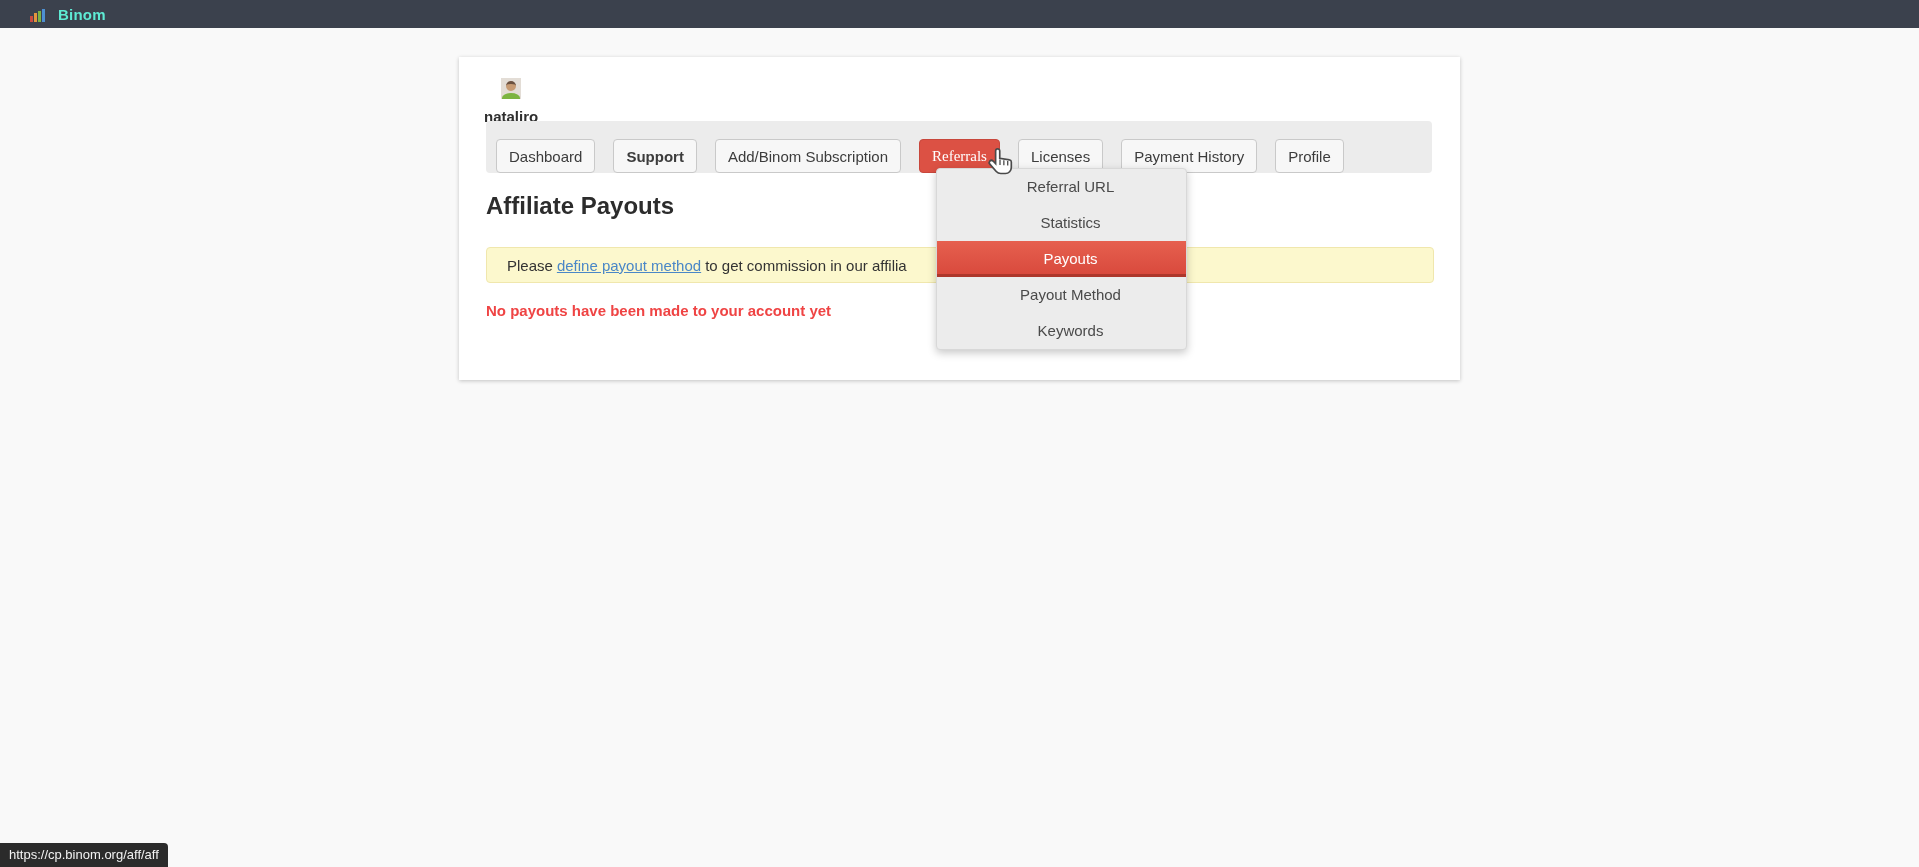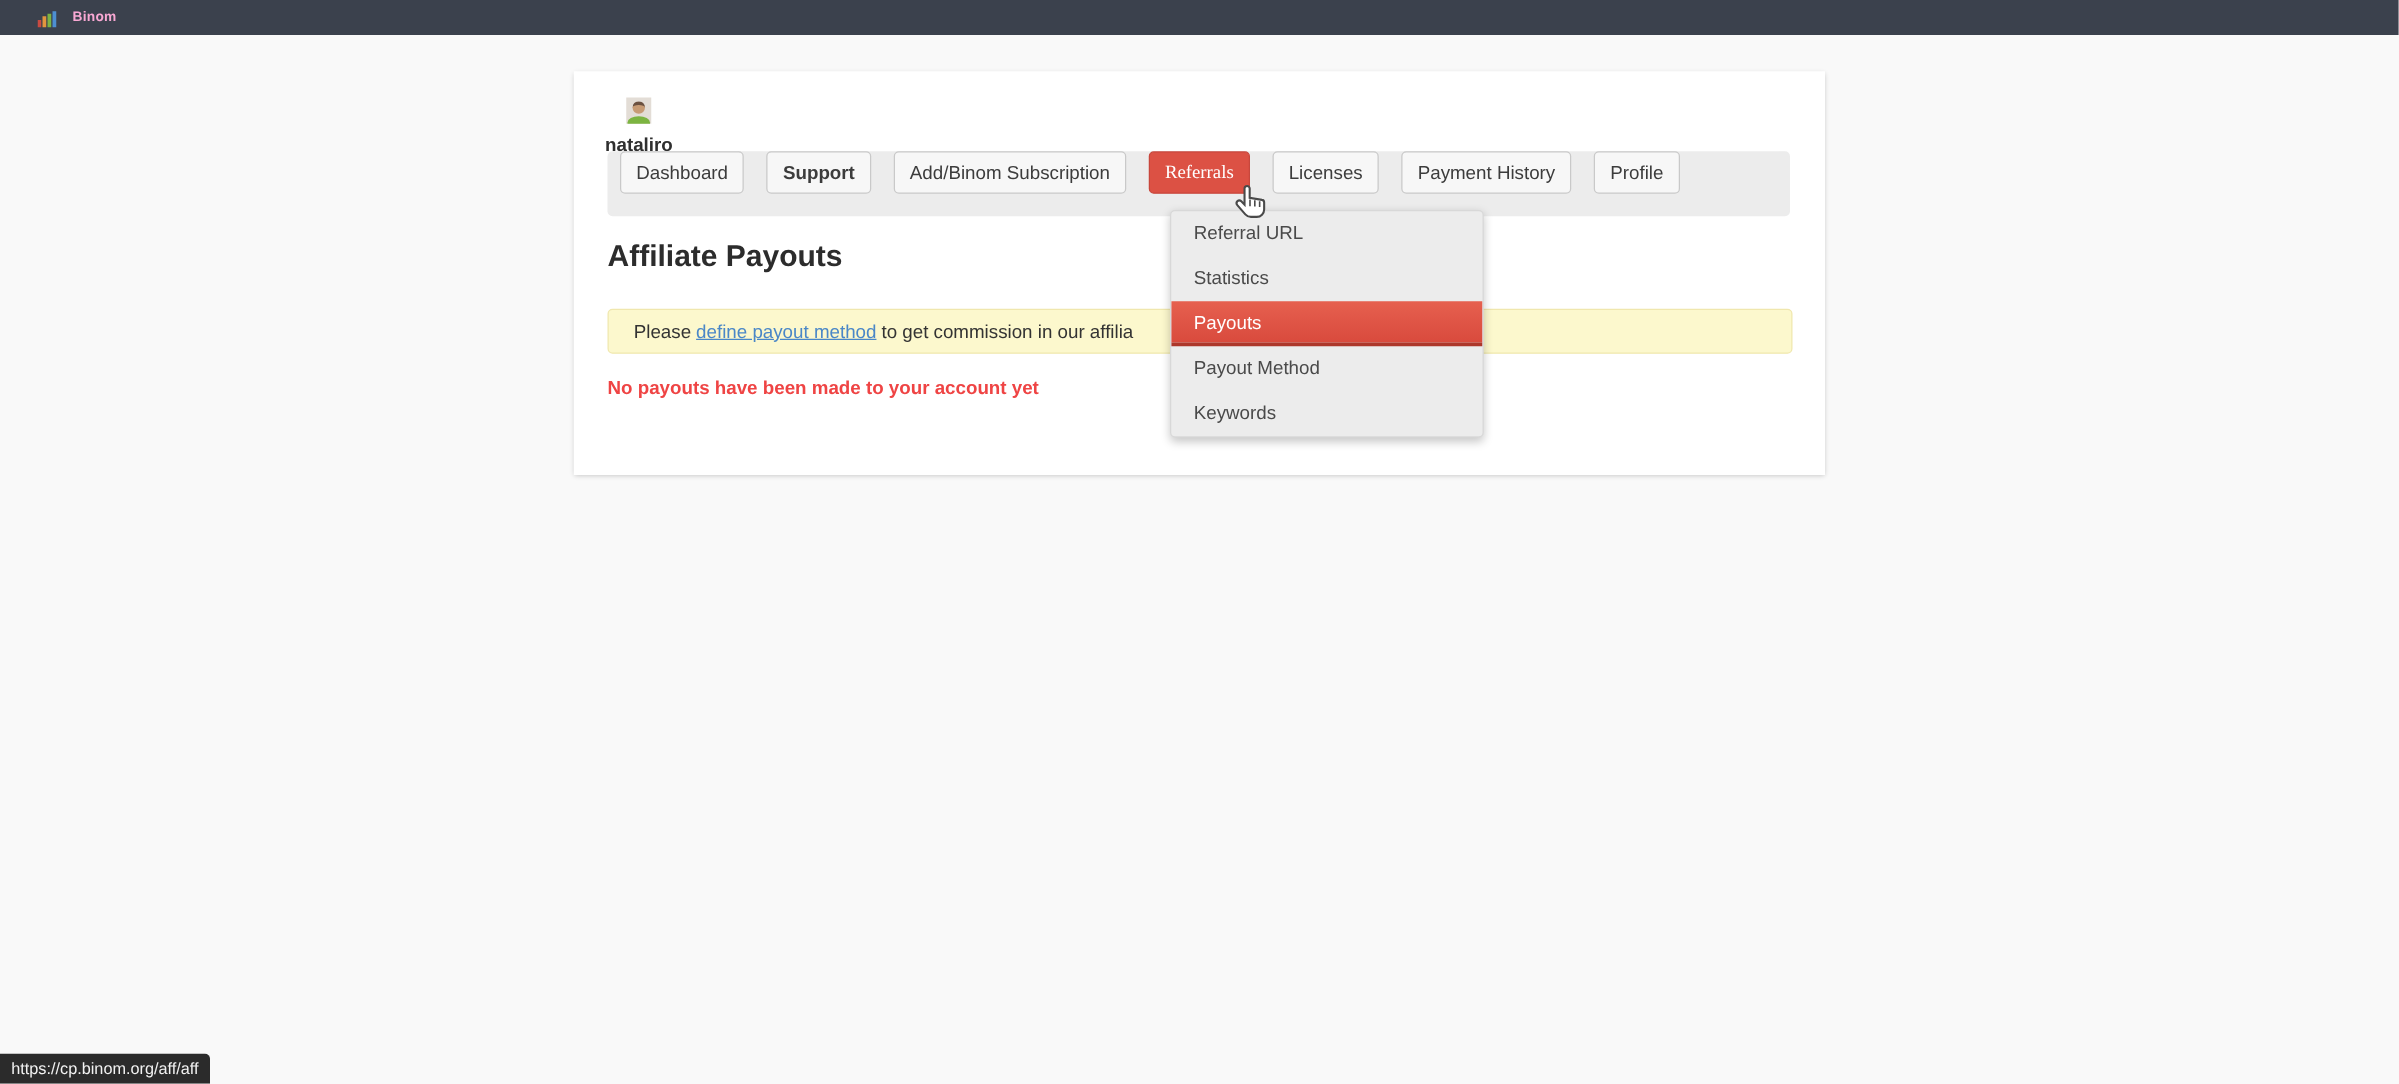--- a/index.html
+++ b/index.html
@@ -13,21 +13,21 @@
   }
 
   
   .topbar {
     position:absolute; left:0; top:0; width:1919px; height:28px;
     background:#3b414d;
     display:flex; align-items:center;
     padding-left:30px;
   }
   .brand-icon { display:flex; align-items:flex-end; margin-right:10px; }
-  .brand-name { color:#f9a8d4; font-size:11px; font-weight:600; letter-spacing:.2px; }
+  .brand-name { color:#5eead4; font-size:15px; font-weight:600; letter-spacing:.2px; }
 
   
   .card {
     position:absolute; left:459px; top:57px; width:1001px; height:323px;
     background:#ffffff;
     box-shadow:0 1px 4px rgba(0,0,0,0.22);
   }
 
   
   .user-row {
@@ -48,21 +48,21 @@
     position:absolute; bottom:-4px; left:1px; width:18px; height:10px;
     border-radius:50% 50% 0 0; background:#7cb441;
   }
   .user-name { font-weight:bold; color:#2f2f2f; }
   .logout-link { font-weight:bold; color:#3e80c4; text-decoration:none; cursor:pointer; }
 
   
   .nav {
     position:absolute; left:27px; top:64px; width:946px; height:52px;
     background:#ececec; border-radius:4px;
-    display:flex; align-items:flex-start; gap:18px;
+    display:flex; align-items:flex-end; gap:18px;
     padding:0 10px;
   }
   .nav-btn {
     height:34px; padding:0 12px;
     background:#f7f7f7; border:1px solid #c9c9c9; border-radius:4px;
     font-family:"Liberation Sans", sans-serif;
     font-size:15px; color:#3c3c3c;
     display:flex; align-items:center;
     cursor:pointer; white-space:nowrap;
   }
@@ -90,21 +90,21 @@
   .empty-message {
     position:absolute; left:27px; top:245px;
     font-size:15px; color:#ef4444;font-weight:bold;
   }
 
   
   .dropdown {
     position:absolute; left:936px; top:168px; width:251px;
     background:#ececec; border:1px solid #d8d8d8; border-radius:4px;
     box-shadow:0 3px 8px rgba(0,0,0,0.22);
-    z-index:10; overflow:hidden;
+    z-index:10; overflow:hidden;text-align:center;
   }
   .dd-item {
     height:36px; line-height:36px; padding-left:18px;
     font-size:15px; color:#4a4a4a; cursor:pointer;
   }
   .dd-item.active {
     background:linear-gradient(#e6604f, #d94a3d);
     border-bottom:3px solid #ad372b;
     color:#ffffff;
   }

